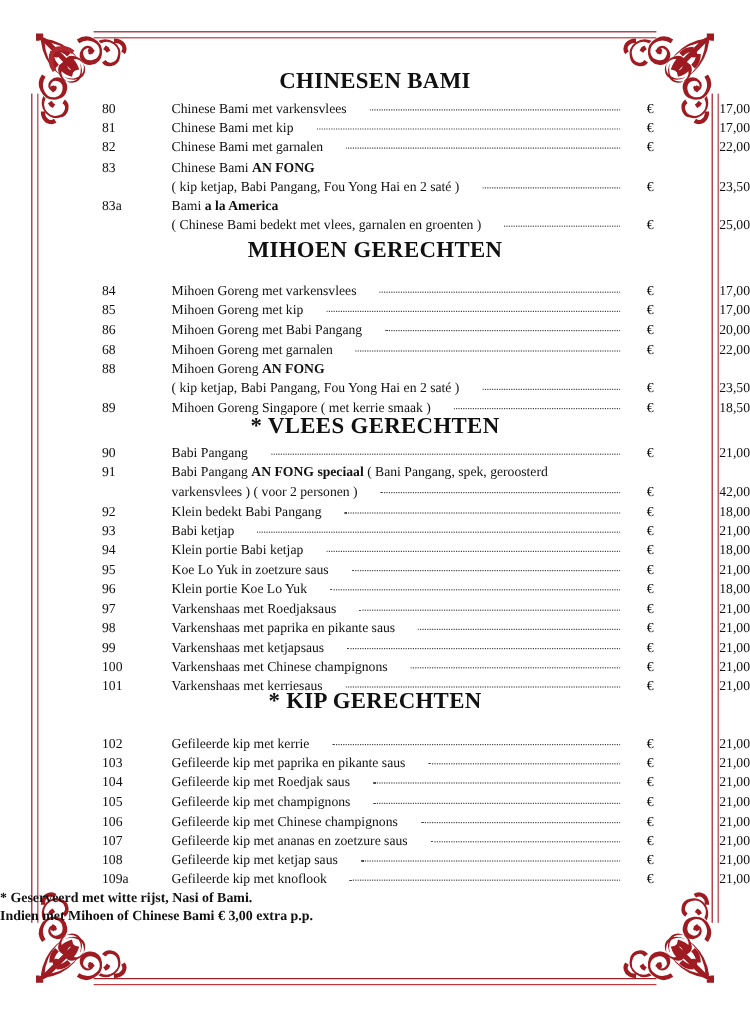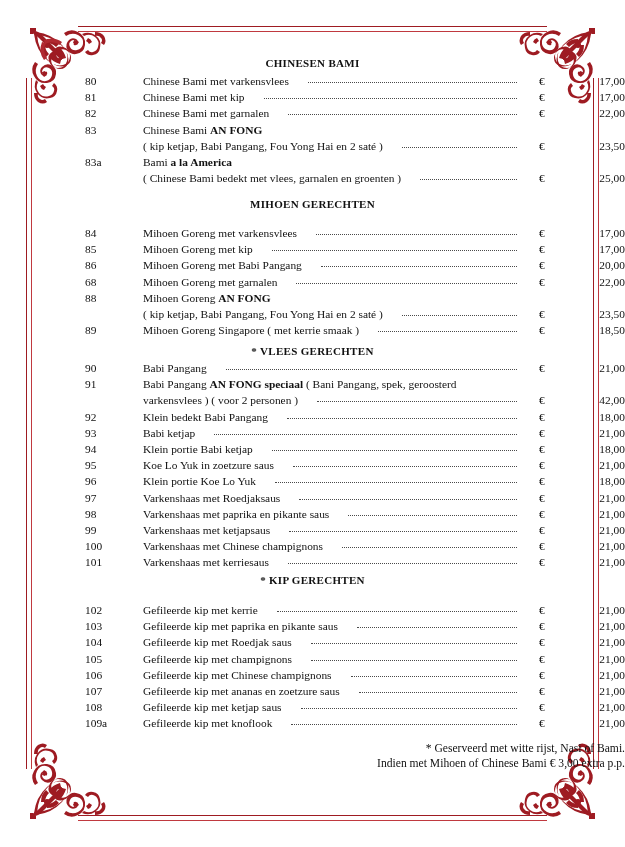--- a/index.html
+++ b/index.html
@@ -65,21 +65,21 @@
     left: 0;
     top: 0;
     width: 625px;
   }
   .section {
     margin: 0;
   }
   .section-title {
     text-align: center;
     font-weight: bold;
-    font-size: 11px;
+    font-size: 19px;
     letter-spacing: 0.3px;
     color: #111111;
     margin: 0;
     padding: 0;
   }
   .items {
     margin: 0;
     padding: 0;
     list-style: none;
   }
@@ -122,22 +122,22 @@
     padding-left: 6px;
   }
   .price-cell {
     flex: 0 0 46px;
     text-align: right;
     padding-right: 0px;
   }
   strong.em { font-weight: bold; }
 
   .footer-note {
-    text-align: right;
-    font-weight: normal;
+    text-align: left;
+    font-weight: bold;
     font-size: 11.6px;
     line-height: 14.6px;
   }
   .footer-note div { white-space: nowrap; }
 </style>
 </head>
 <body>
 
 <div id="border-frame">
   <div class="frame-line horiz top"></div>

